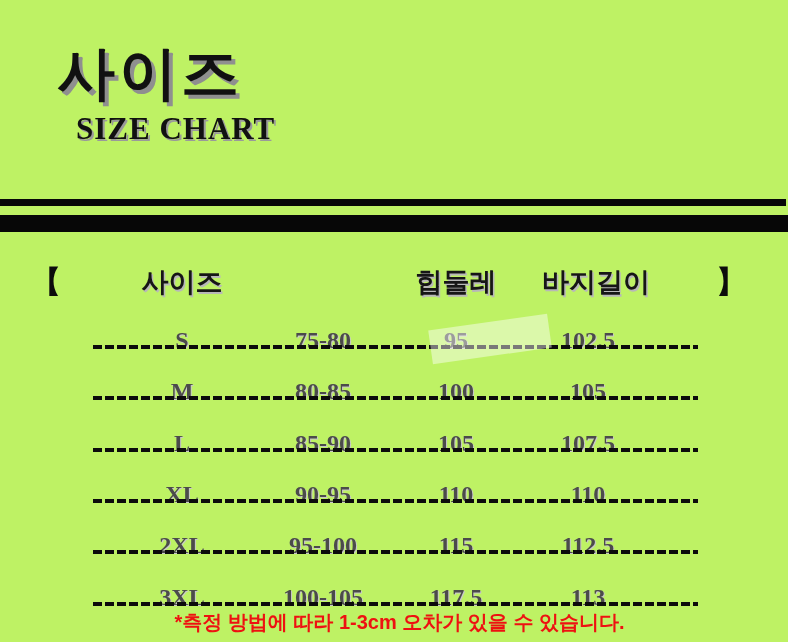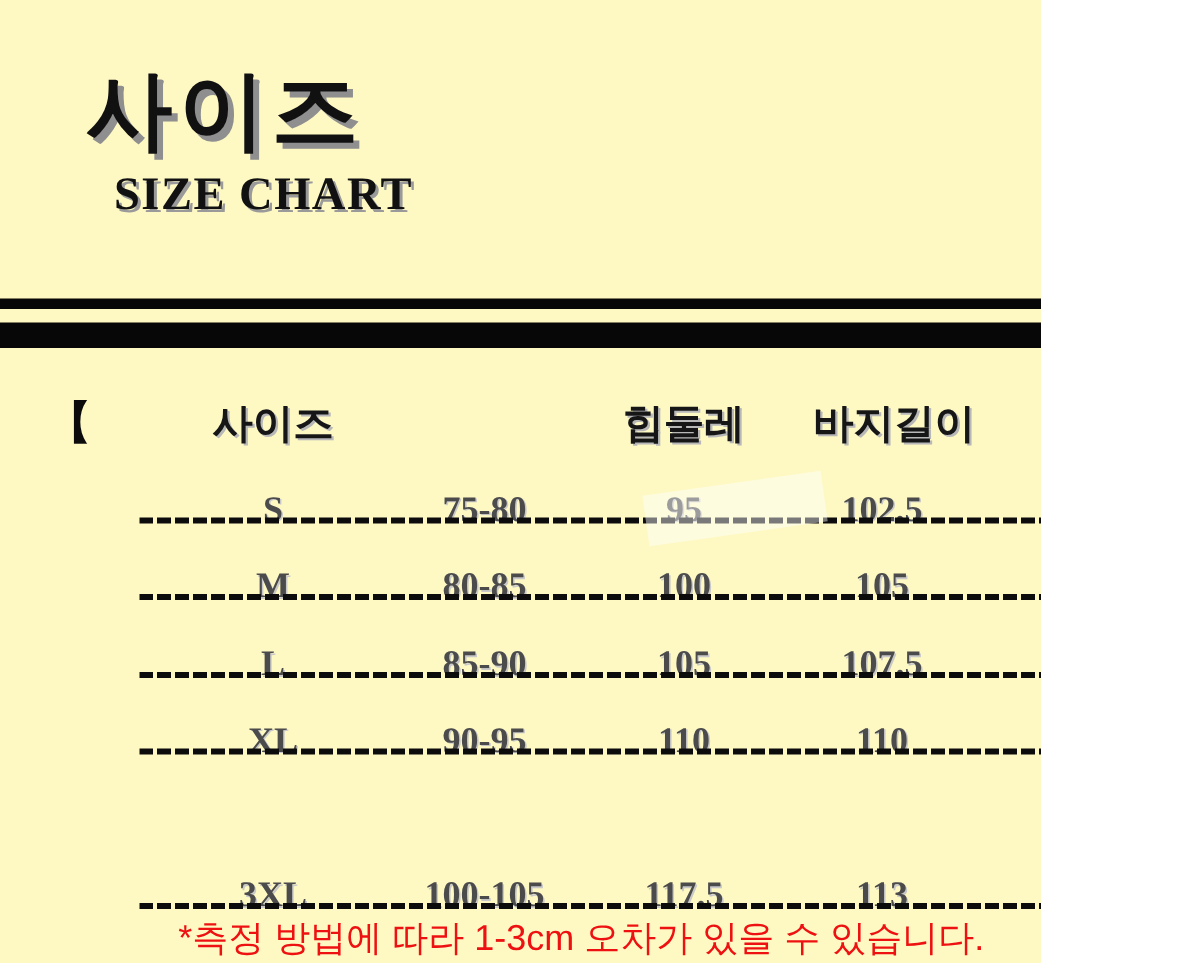--- a/index.html
+++ b/index.html
@@ -1,23 +1,23 @@
 <!DOCTYPE html>
 <html><head>
 <meta charset="utf-8">
 <style>
   * { margin: 0; padding: 0; box-sizing: border-box; }
   html, body { background: #ffffff; }
   body { font-family: "Liberation Sans", sans-serif; }
 
   .canvas {
     position: relative;
-    width: 694px;
+    width: 788px;
     height: 642px;
-    background: #fef9c3;
+    background: #bef264;
     overflow: hidden;
   }
 
   
   .title-ko {
     position: absolute;
     left: 57px; top: 44px;
     font-family: "DejaVu Serif", "Liberation Serif", serif;
     font-weight: bold;
     font-size: 58px;
@@ -153,25 +153,25 @@
     left: 430px; top: 322px;
     width: 120px; height: 34px;
     background: rgba(255,255,255,0.45);
     transform: rotate(-8deg);
     pointer-events: none;
   }
 
   
   .footnote {
     position: absolute;
-    left: 85px; top: 609px;
+    left: 97px; top: 609px;
     width: 605px;
     text-align: center;
-    font-size: 24px;
-    font-weight: normal;
+    font-size: 20px;
+    font-weight: bold;
     color: #ee1111;
     white-space: nowrap;
   }
 </style>
 </head>
 <body>
 
 <div class="canvas">
 
   <div class="title-ko">사이즈</div>
@@ -214,20 +214,27 @@
   </div>
 
   <div class="trow r3">
     <span class="cell c1">XL</span>
     <span class="cell c2">90-95</span>
     <span class="cell c3">110</span>
     <span class="cell c4">110</span>
     <div class="row-divider"></div>
   </div>
 
+  <div class="trow r4">
+    <span class="cell c1">2XL</span>
+    <span class="cell c2">95-100</span>
+    <span class="cell c3">115</span>
+    <span class="cell c4">112.5</span>
+    <div class="row-divider"></div>
+  </div>
 
   <div class="trow r5">
     <span class="cell c1">3XL</span>
     <span class="cell c2">100-105</span>
     <span class="cell c3">117.5</span>
     <span class="cell c4">113</span>
     <div class="row-divider"></div>
   </div>
 
   <div class="watermark"></div>

